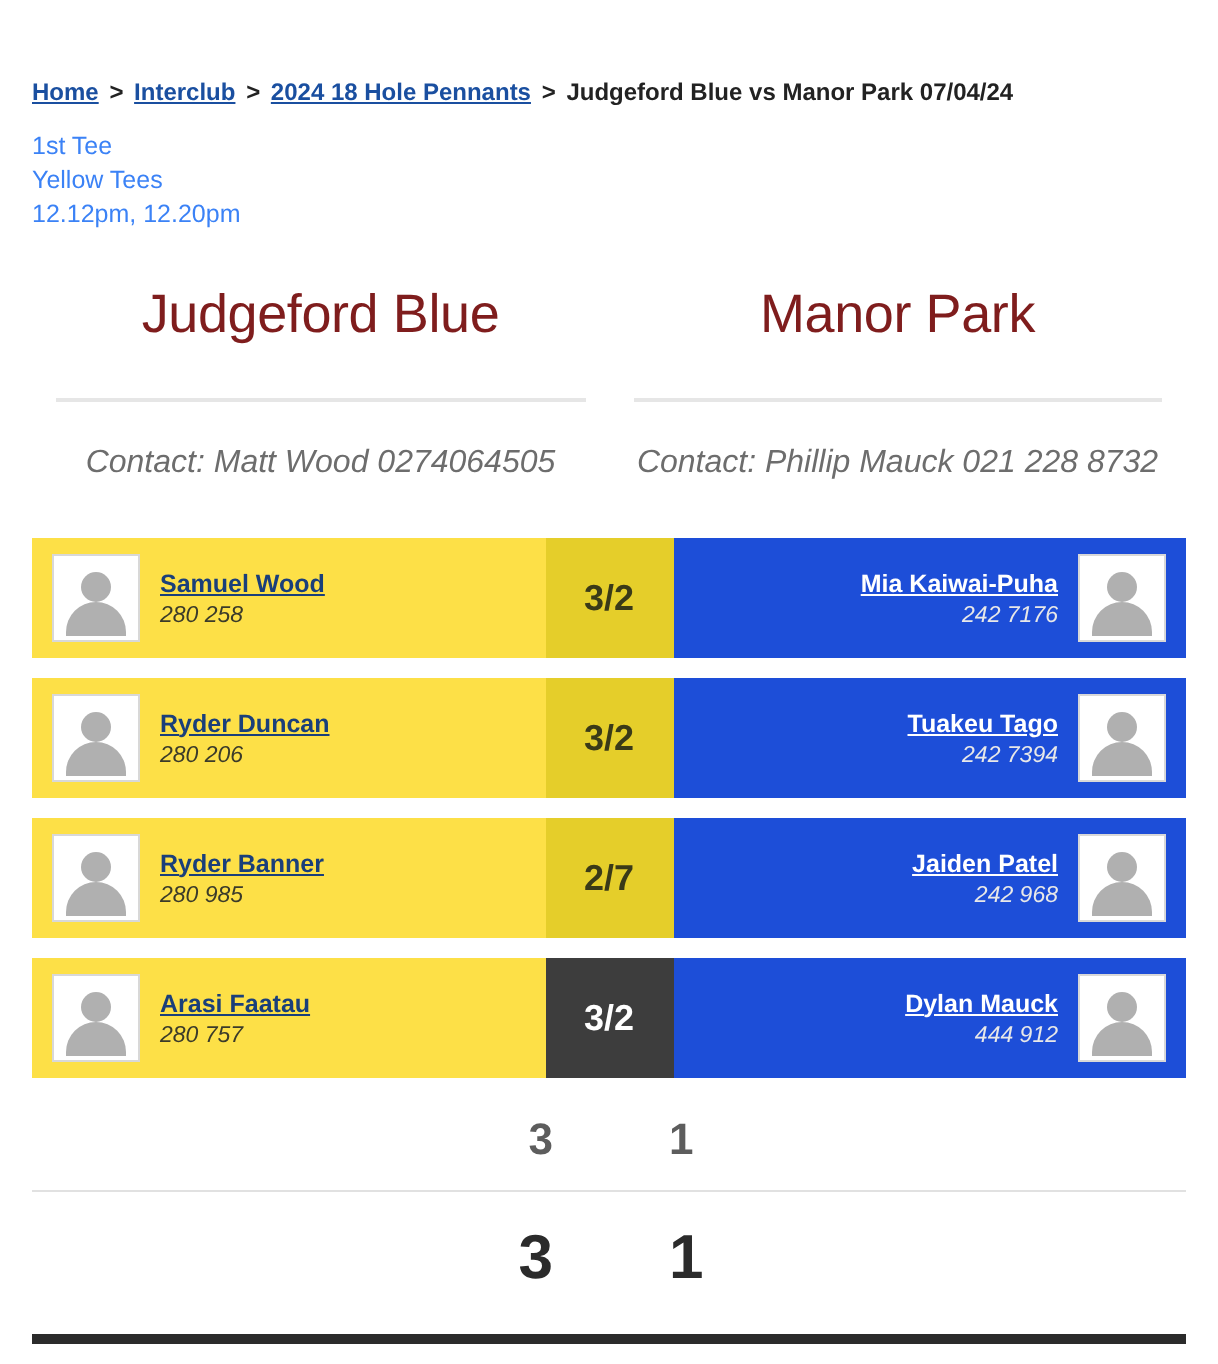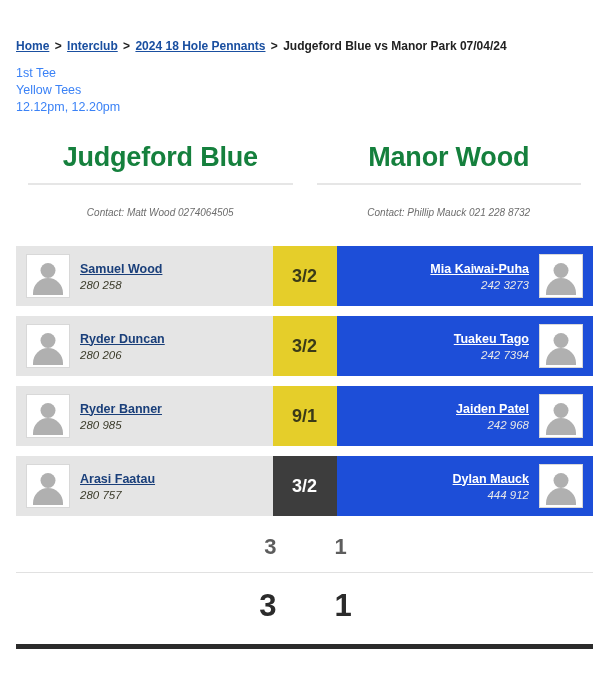--- a/index.html
+++ b/index.html
@@ -43,51 +43,51 @@
     margin-top: 26px;
     padding: 0 16px;
   }
   .team-col {
     width: 50%;
     text-align: center;
     padding: 0 8px;
   }
   .team-name {
     font-size: 27px;
-    font-weight: bold;
-    color: #15803d;
+    font-weight: normal;
+    color: #7f1d1d;
     letter-spacing: -0.2px;
-    padding-bottom: 10px;
+    padding-bottom: 26px;
   }
   .team-rule {
     border-bottom: 2px solid #e6e6e6;
     margin: 0 4px;
   }
   .team-contact {
-    font-size: 10px;
+    font-size: 16px;
     font-style: italic;
     color: #6d6d6d;
     padding-top: 22px;
     padding-bottom: 6px;
   }
 
   
   .matches { margin-top: 22px; padding: 0 16px; }
   .match-row {
     display: flex;
     height: 60px;
     margin-bottom: 10px;
   }
   .side {
     display: flex;
     align-items: center;
     flex: 1 1 0;
     min-width: 0;
   }
-  .side.home { background: #e5e5e5; }
+  .side.home { background: #fde047; }
   .side.away { background: #1d4ed8; justify-content: flex-end; }
 
   .avatar {
     width: 44px; height: 44px;
     background: #ffffff;
     border: 1px solid #d8d8d8;
     margin: 0 10px;
     flex: 0 0 auto;
     position: relative;
     overflow: hidden;
@@ -188,21 +188,21 @@
     <div>12.12pm, 12.20pm</div>
   </div>
 
   <div class="teams">
     <div class="team-col">
       <div class="team-name">Judgeford Blue</div>
       <div class="team-rule"></div>
       <div class="team-contact">Contact: Matt Wood 0274064505</div>
     </div>
     <div class="team-col">
-      <div class="team-name">Manor Wood</div>
+      <div class="team-name">Manor Park</div>
       <div class="team-rule"></div>
       <div class="team-contact">Contact: Phillip Mauck 021 228 8732</div>
     </div>
   </div>
 
   <div class="matches">
 
     <div class="match-row">
       <div class="side home">
         <div class="avatar">
@@ -211,21 +211,21 @@
           </div>
         <div class="player home">
           <div class="pname">Samuel Wood</div>
           <div class="pnum">280 258</div>
         </div>
       </div>
       <div class="result on-home">3/2</div>
       <div class="side away">
         <div class="player away">
           <div class="pname">Mia Kaiwai-Puha</div>
-          <div class="pnum">242 3273</div>
+          <div class="pnum">242 7176</div>
         </div>
         <div class="avatar">
             <span class="head"></span>
             <span class="body"></span>
           </div>
       </div>
     </div>
 
     <div class="match-row">
       <div class="side home">
@@ -255,21 +255,21 @@
       <div class="side home">
         <div class="avatar">
             <span class="head"></span>
             <span class="body"></span>
           </div>
         <div class="player home">
           <div class="pname">Ryder Banner</div>
           <div class="pnum">280 985</div>
         </div>
       </div>
-      <div class="result on-home">9/1</div>
+      <div class="result on-home">2/7</div>
       <div class="side away">
         <div class="player away">
           <div class="pname">Jaiden Patel</div>
           <div class="pnum">242 968</div>
         </div>
         <div class="avatar">
             <span class="head"></span>
             <span class="body"></span>
           </div>
       </div>

